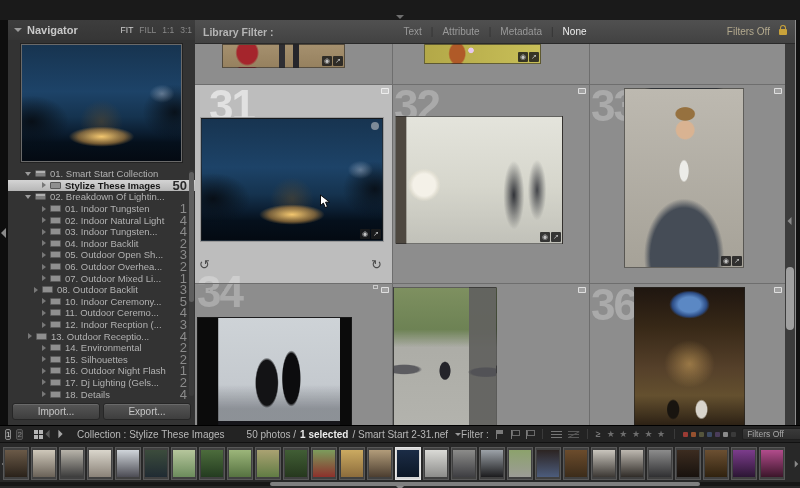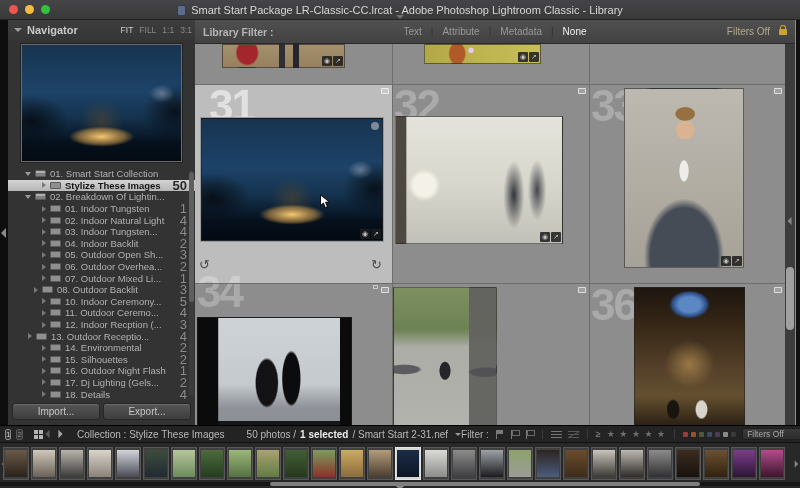--- a/index.html
+++ b/index.html
@@ -192,31 +192,20 @@
   #film-scroll{position:absolute;left:0;top:39px;width:800px;height:4px;background:#171717;}
   #film-scroll .thumb{position:absolute;left:270px;top:0;width:430px;height:4px;background:#7f7f7f;border-radius:2px;}
   #bottom-collapse{position:absolute;left:396px;top:43px;width:0;height:0;
     border-left:4px solid transparent;border-right:4px solid transparent;border-top:4px solid #8a8a8a;}
 </style>
 </head>
 <body>
 
 <div id="app">
 
-  <div id="titlebar">
-    <div class="tlights">
-      <span class="tl red"></span>
-      <span class="tl yel"></span>
-      <span class="tl grn"></span>
-    </div>
-    <div id="titlewrap">
-      <span id="doc-icon"></span>
-      <span id="title-text">Smart Start Package LR-Classic-CC.lrcat - Adobe Photoshop Lightroom Classic - Library</span>
-    </div>
-  </div>
   <div id="top-collapse"></div>
 
   <div id="left-strip">
     <span class="tri-l"></span>
   </div>
 
   <div id="left-panel">
     <div id="nav-header">
       <span class="tri-down"></span>
       <span id="nav-title">Navigator</span>

